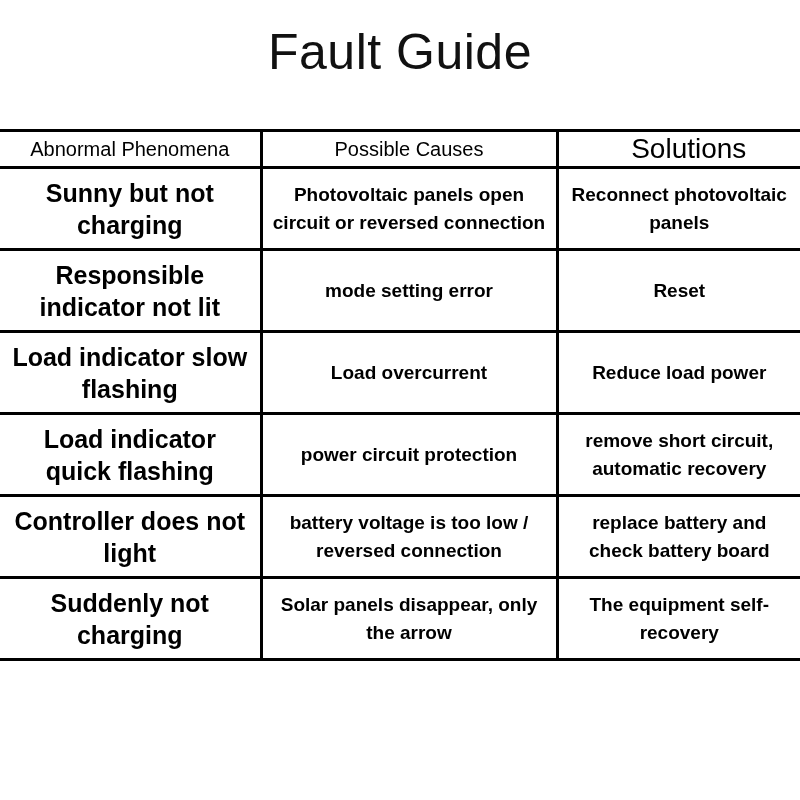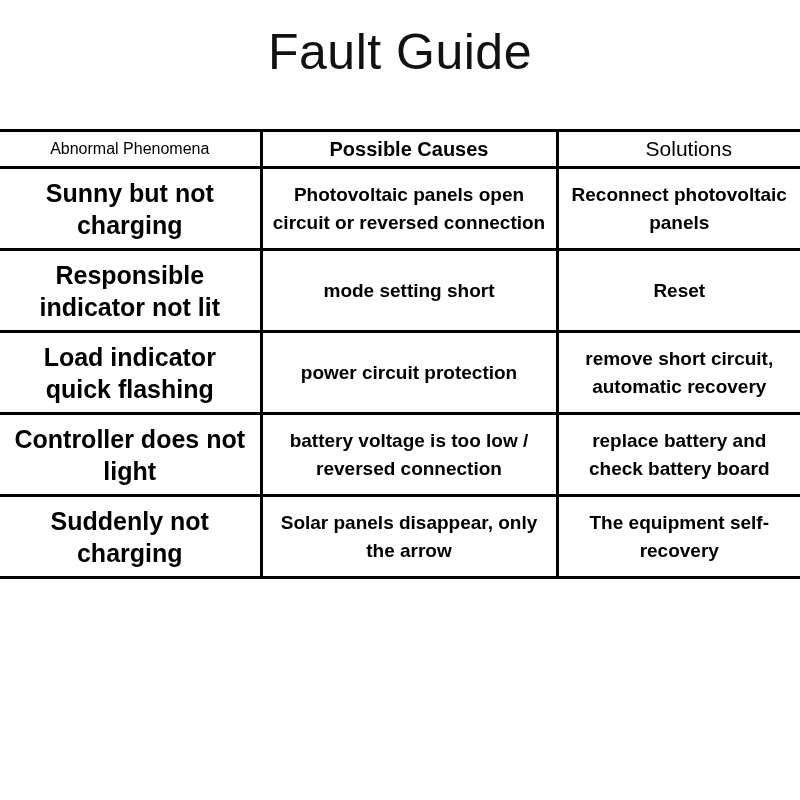--- a/index.html
+++ b/index.html
@@ -80,23 +80,23 @@
     border-right: 3px solid #000000;
   }
 
   
   thead th {
     font-weight: 400;
     font-size: 20px;
     line-height: 26px;
     height: 34px;
   }
-  thead th.h1 { font-size: 16px; }
-  thead th.h2 { font-size: 20px; font-weight: bold; }
-  thead th.h3 { font-size: 21px; padding-left: 27px; }
+  thead th.h1 { font-size: 20px; }
+  thead th.h2 { font-size: 20px; }
+  thead th.h3 { font-size: 28px; padding-left: 27px; }
 
   
   tbody td {
     font-weight: 700;
   }
   tbody td.col-a {
     font-size: 25px;
     line-height: 32px;
   }
   tbody td.col-b,
@@ -140,25 +140,30 @@
       <tbody>
 
         <tr class="r1">
           <td class="col-a">Sunny but not charging</td>
           <td class="col-b col-mid">Photovoltaic panels open circuit or reversed connection</td>
           <td class="col-c">Reconnect photovoltaic panels</td>
         </tr>
 
         <tr class="r2">
           <td class="col-a">Responsible indicator not lit</td>
-          <td class="col-b col-mid">mode setting short</td>
+          <td class="col-b col-mid">mode setting error</td>
           <td class="col-c">Reset</td>
         </tr>
 
 
+        <tr class="r4">
+          <td class="col-a">Load indicator slow flashing</td>
+          <td class="col-b col-mid">Load overcurrent</td>
+          <td class="col-c">Reduce load power</td>
+        </tr>
 
         <tr class="r5">
           <td class="col-a">Load indicator quick flashing</td>
           <td class="col-b col-mid">power circuit protection</td>
           <td class="col-c">remove short circuit, automatic recovery</td>
         </tr>
 
         <tr class="r6">
           <td class="col-a">Controller does not light</td>
           <td class="col-b col-mid">battery voltage is too low / reversed connection</td>

